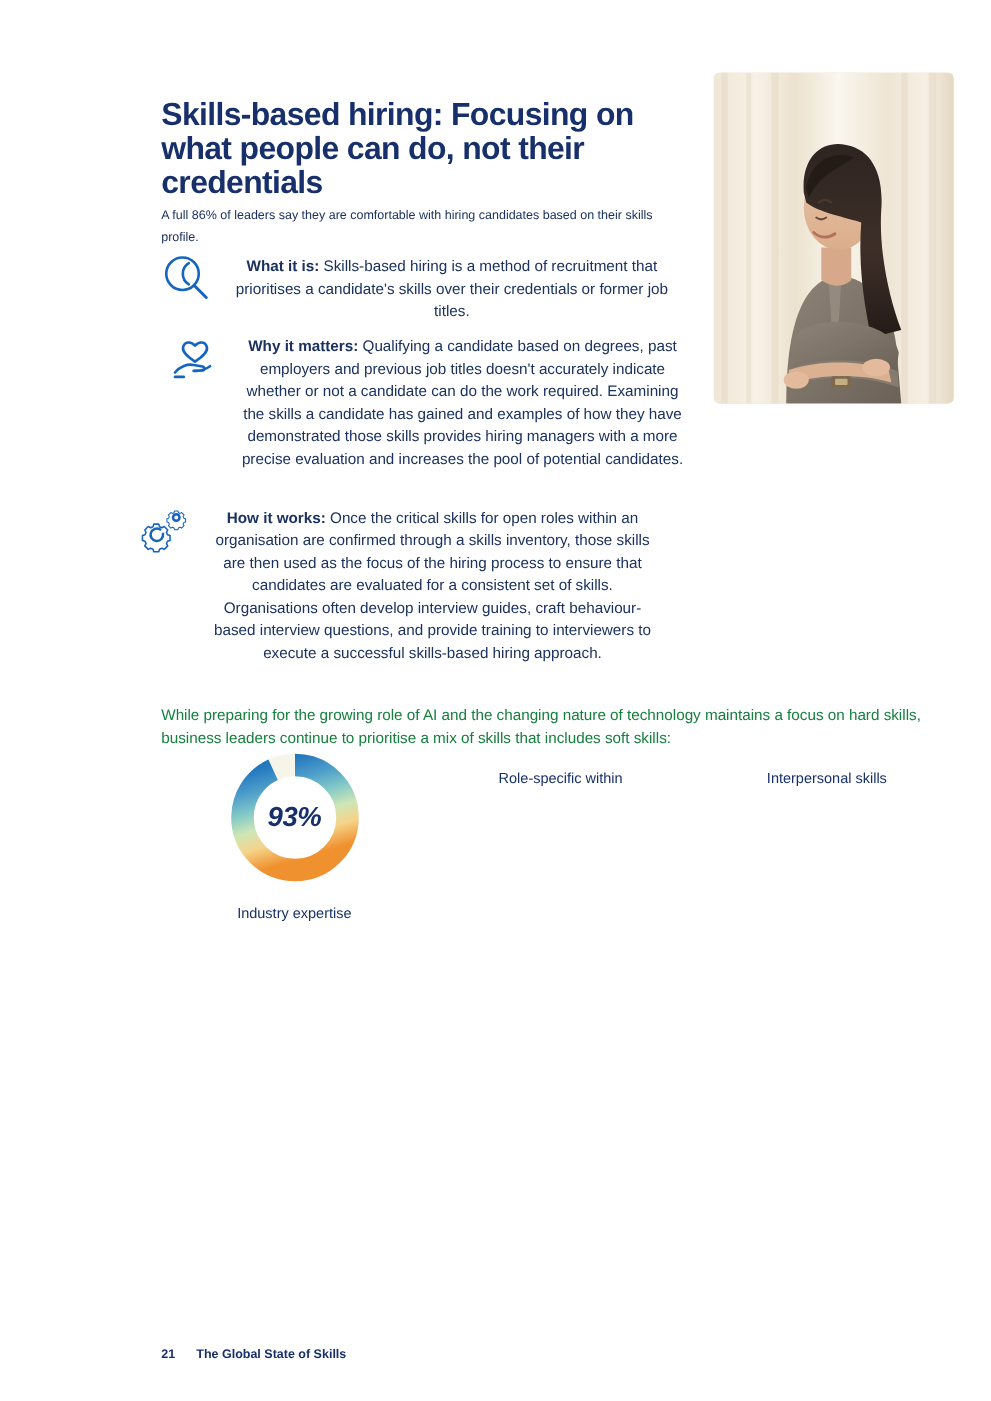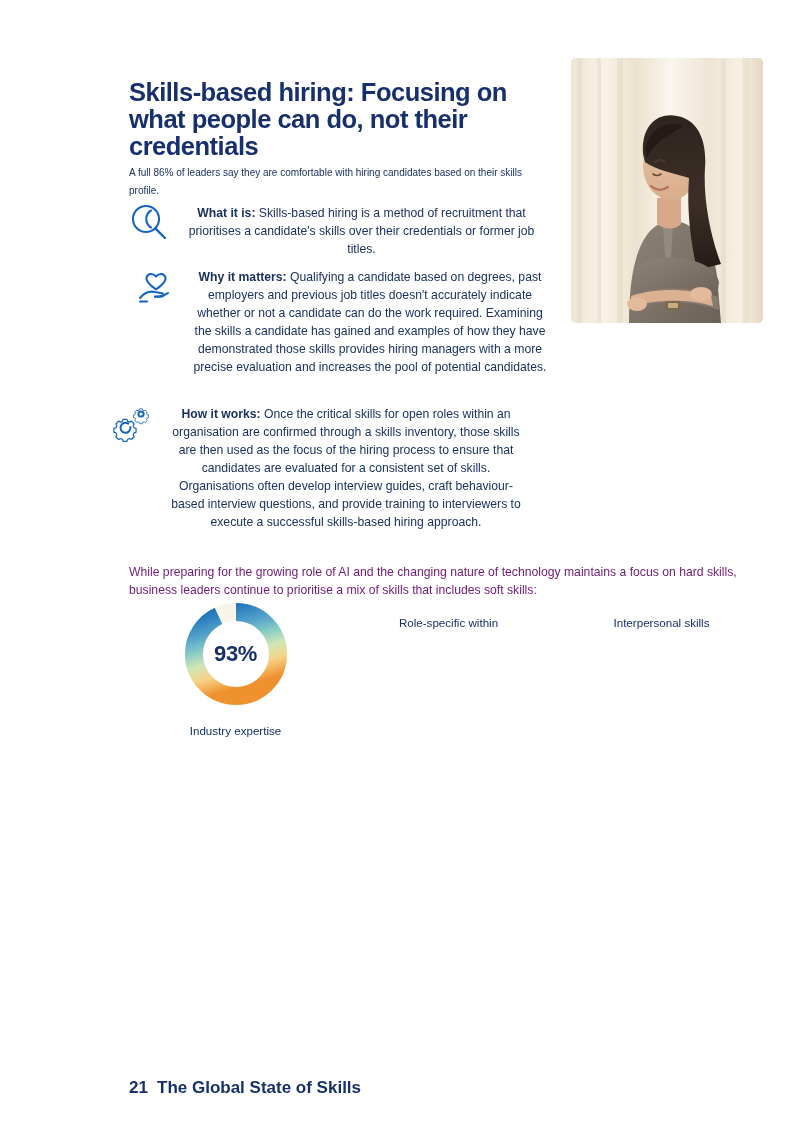--- a/index.html
+++ b/index.html
@@ -85,41 +85,42 @@
   #feat-how   { left: 110px; top: 401px; width: 418px; }
 
   
   .chart-lead {
     position: absolute;
     left: 129px;
     top: 551px;
     width: 640px;
     font-size: 12.2px;
     line-height: 18px;
-    color: #701a75;
+    color: #15803d;
   }
 
   
   .donuts {
     position: absolute;
     left: 129px;
     top: 600px;
     width: 640px;
     display: flex;
   }
   .donut-cell {
     width: 213px;
     display: flex;
     flex-direction: column;
     align-items: center;
   }
   .donut-wrap {
     position: relative;
     width: 108px;
     height: 108px;
+    font-style: italic;
   }
   .donut-wrap svg {
     display: block;
     width: 108px;
     height: 108px;
   }
   .donut-value {
     position: absolute;
     left: 0;
     top: 0;
@@ -143,21 +144,21 @@
     width: 140px;
   }
 
   
   .footer {
     position: absolute;
     left: 129px;
     top: 1078px;
     display: flex;
     align-items: flex-start;
-    font-size: 17px;
+    font-size: 10px;
     font-weight: 700;
     color: #17306b;
   }
   .footer .pagenum { width: 28px; }
 </style>
 </head>
 <body>
 
 <div class="page">
 

